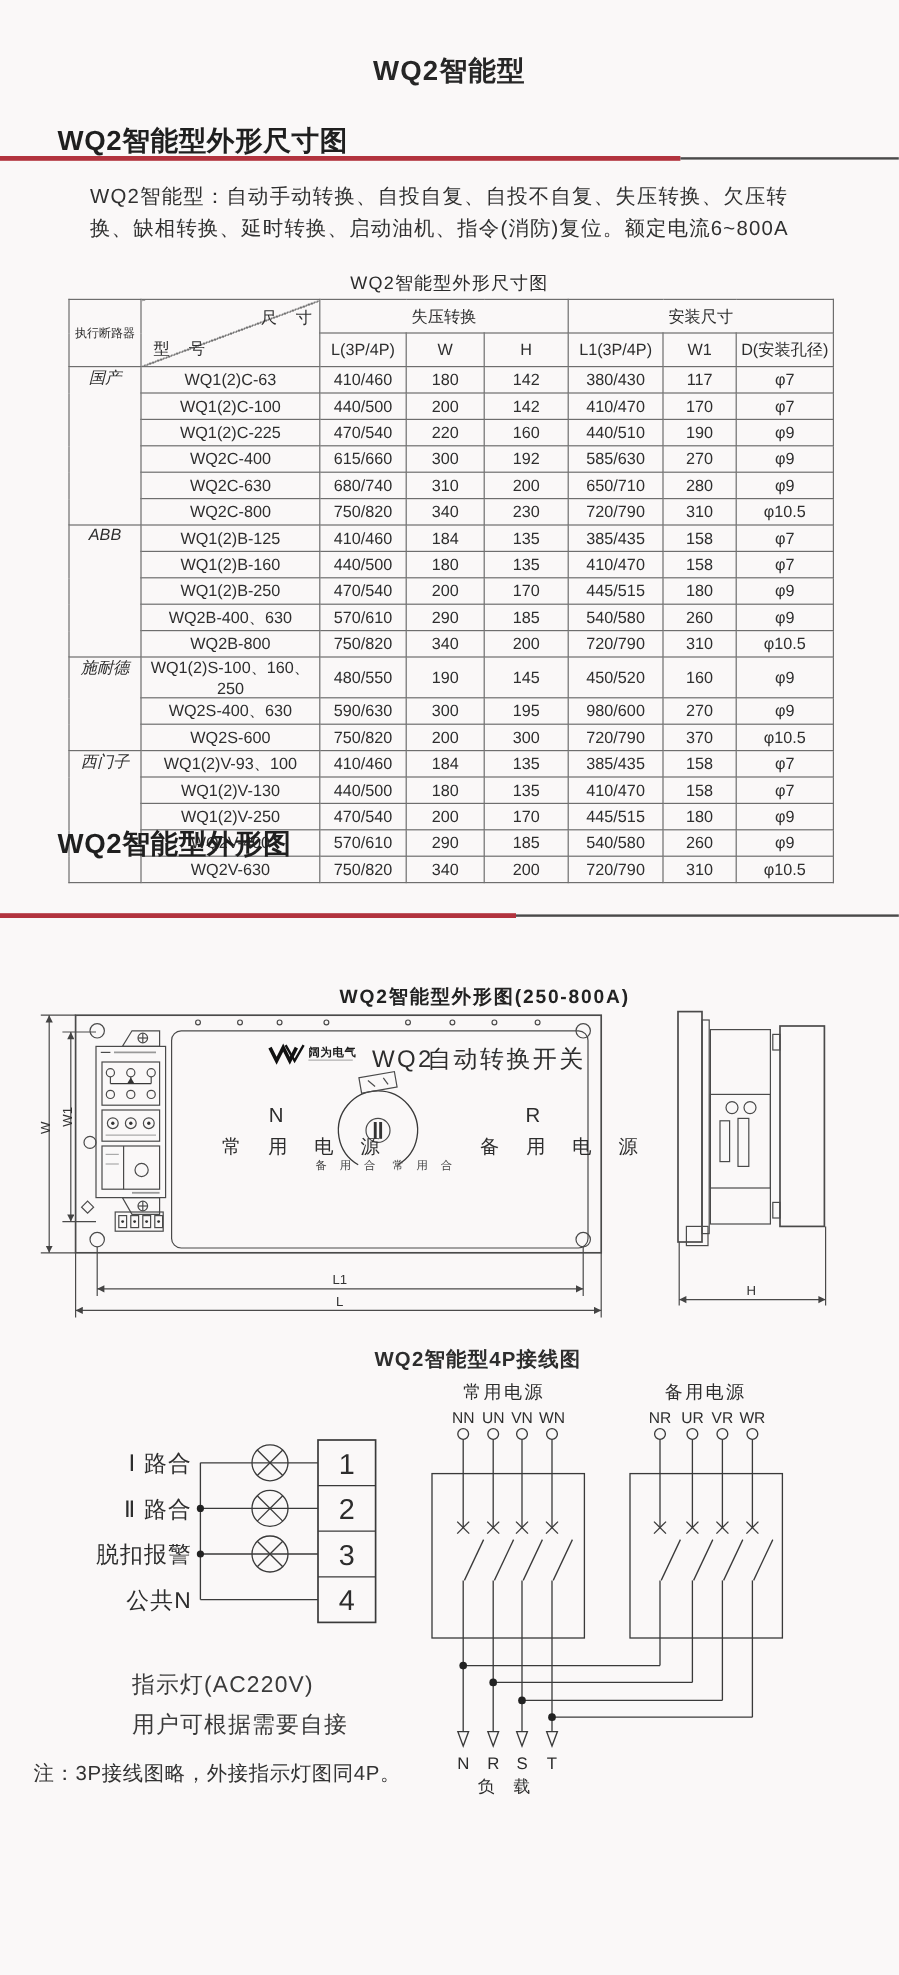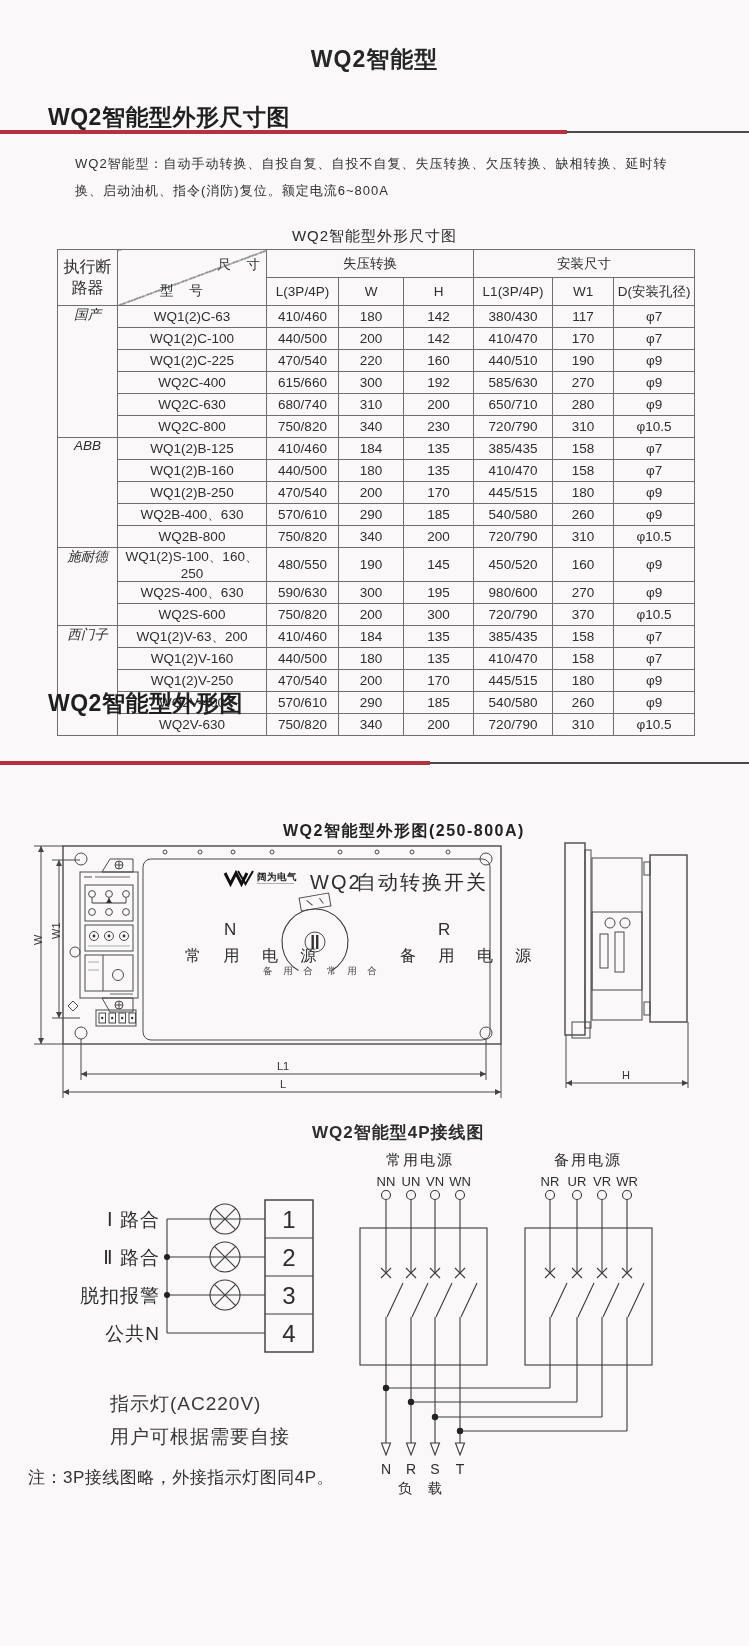--- a/index.html
+++ b/index.html
@@ -11,32 +11,32 @@
   }
   .abs{position:absolute;}
   
   .page-title{left:0;top:44px;width:749px;text-align:center;font-size:23px;font-weight:600;color:#262626;letter-spacing:1px;}
   
   .sec-heading{left:48px;font-size:23px;font-weight:600;color:#1f1f1f;letter-spacing:0.5px;}
   .rule{left:0;width:749px;height:5px;}
   .rule .red{position:absolute;left:0;top:0;height:4px;background:#b2333e;}
   .rule .dark{position:absolute;top:1px;height:2px;background:#4a4a4a;}
   
-  .intro{left:75px;top:150px;width:614px;font-size:13px;line-height:27px;letter-spacing:1px;color:#303030;}
+  .intro{left:75px;top:150px;width:614px;font-size:17px;line-height:27px;letter-spacing:1px;color:#303030;}
   
   .tbl-title{left:0;top:227px;width:749px;text-align:center;font-size:15px;color:#2b2b2b;letter-spacing:1px;}
   table.dims{position:absolute;left:57px;top:249px;width:637px;border-collapse:collapse;table-layout:fixed;font-size:13.5px;color:#2e2e2e;}
   table.dims td,table.dims th{border:1px solid #6e6e6e;padding:0;font-weight:normal;text-align:center;height:21px;}
   table.dims thead th{height:27px;}
   td.model-cell{text-align:left;padding-left:10px;}
   td.group-cell{vertical-align:top;padding-top:3px;font-style:italic;}
   th.diag{position:relative;background:
     linear-gradient(to bottom right,transparent calc(50% - 0.6px),#6e6e6e calc(50% - 0.6px),#6e6e6e calc(50% + 0.6px),transparent calc(50% + 0.6px));}
   th.diag .dt{position:absolute;right:0;top:6px;letter-spacing:6px;}
-  th.diag .db{position:absolute;left:10px;bottom:5px;letter-spacing:6px;margin-left:32px;}
+  th.diag .db{position:absolute;left:10px;bottom:5px;letter-spacing:6px;}
   
   svg text{font-family:"Liberation Sans","DejaVu Sans",sans-serif;fill:#2d2d2d;}
   .t-draw-title{font-size:16px;font-weight:600;letter-spacing:1.5px;fill:#222;}
   .t-panel-big{font-size:20px;letter-spacing:2px;}
   .t-letter{font-size:17px;}
   .t-power{font-size:16px;letter-spacing:9px;}
   .t-knob{font-size:9.5px;letter-spacing:4px;fill:#444;}
   .t-dim{font-size:11px;fill:#333;}
   .t-logo{font-size:9.5px;font-weight:bold;fill:#1c1c1c;letter-spacing:0.5px;}
   .t-wtitle{font-size:17px;font-weight:600;letter-spacing:1px;}
@@ -72,21 +72,21 @@
       <col style="width:149px">
       <col style="width:72px">
       <col style="width:65px">
     <col style="width:70px">
       <col style="width:79px">
       <col style="width:61px">
       <col style="width:81px">
   </colgroup>
   <thead>
     <tr>
-      <th rowspan="2" style="font-size:16px;">执行断路器</th>
+      <th rowspan="2" style="font-size:10px;">执行断路器</th>
       <th rowspan="2" class="diag">
         <span class="dt">尺 寸</span>
         <span class="db">型 号</span>
       </th>
       <th colspan="3">失压转换</th>
       <th colspan="3">安装尺寸</th>
     </tr>
     <tr>
       <th>L(3P/4P)</th>
       <th>W</th>
@@ -221,30 +221,30 @@
         <td class="model-cell">WQ2S-600</td>
         <td class="num-cell">750/820</td>
         <td class="num-cell">200</td>
         <td class="num-cell">300</td>
         <td class="num-cell">720/790</td>
         <td class="num-cell">370</td>
         <td class="num-cell">φ10.5</td>
       </tr>
       <tr>
         <td class="group-cell" rowspan="5">西门子</td>
-        <td class="model-cell">WQ1(2)V-63、200</td>
+        <td class="model-cell">WQ1(2)V-93、100</td>
         <td class="num-cell">410/460</td>
         <td class="num-cell">184</td>
         <td class="num-cell">135</td>
         <td class="num-cell">385/435</td>
         <td class="num-cell">158</td>
         <td class="num-cell">φ7</td>
       </tr>
       <tr>
-        <td class="model-cell">WQ1(2)V-160</td>
+        <td class="model-cell">WQ1(2)V-130</td>
         <td class="num-cell">440/500</td>
         <td class="num-cell">180</td>
         <td class="num-cell">135</td>
         <td class="num-cell">410/470</td>
         <td class="num-cell">158</td>
         <td class="num-cell">φ7</td>
       </tr>
       <tr>
         <td class="model-cell">WQ1(2)V-250</td>
         <td class="num-cell">470/540</td>

